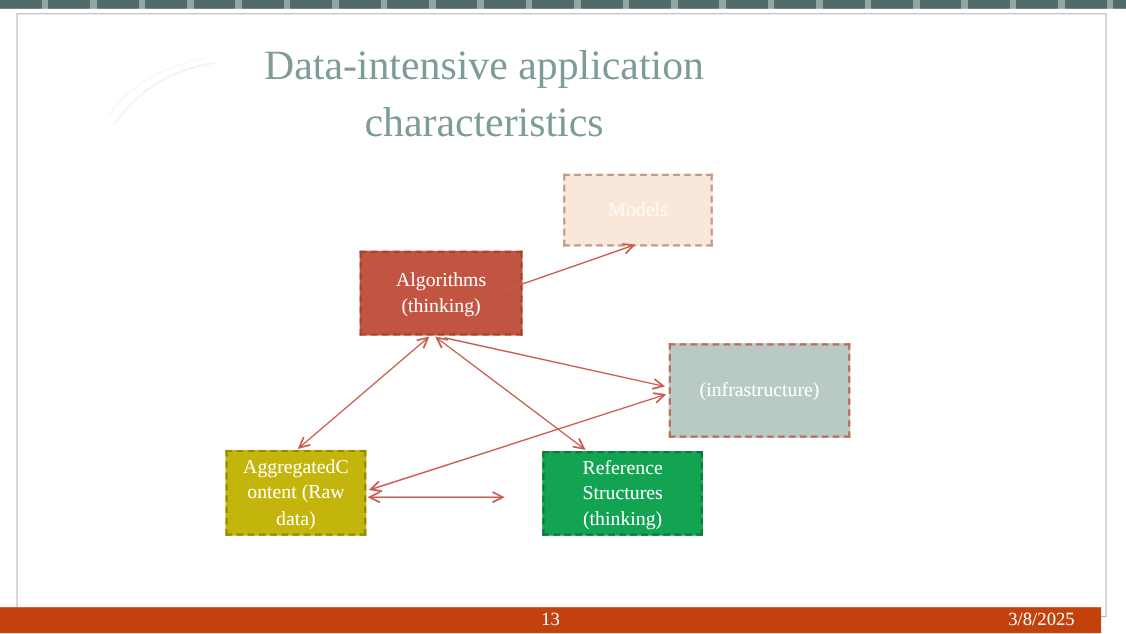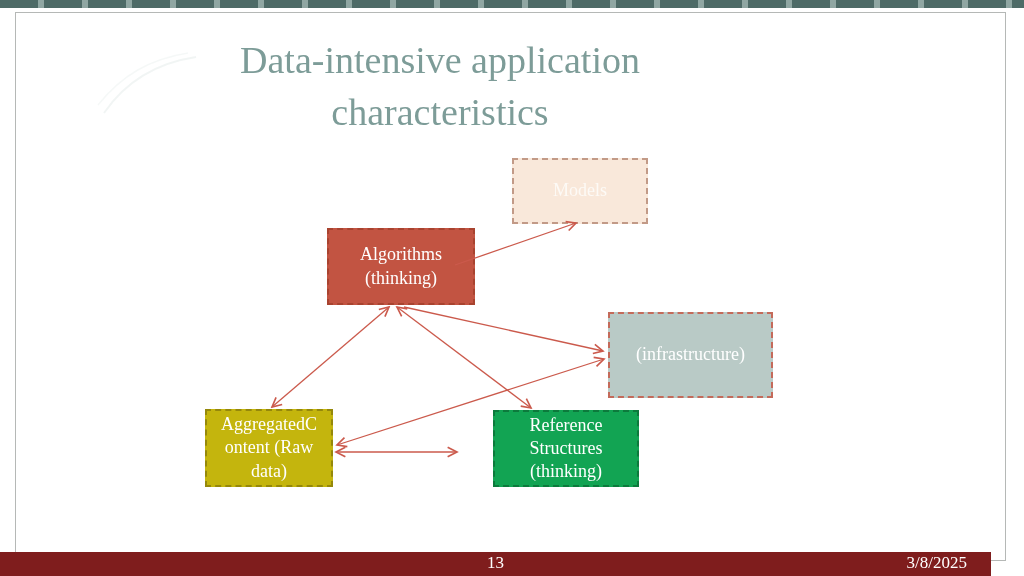--- a/index.html
+++ b/index.html
@@ -32,21 +32,21 @@
     position:absolute;box-sizing:border-box;
     display:flex;flex-direction:column;align-items:center;justify-content:center;
     text-align:center;font-size:18px;line-height:1.28;
     border-style:dashed;border-width:2px;
   }
   
   #arrows{position:absolute;left:0;top:0;width:1024px;height:576px;pointer-events:none;}
   
   #footer-bar{
     position:absolute;left:0;bottom:0;width:991px;height:24px;
-    background:#7f1d1d;color:#ffffff;font-size:17px;
+    background:#c2410c;color:#ffffff;font-size:17px;padding-left:10px;
   }
   #page-number{
     position:absolute;left:0;right:0;top:1px;text-align:center;
   }
   #slide-date{
     position:absolute;right:24px;top:1px;text-align:left;
   }
 </style>
 </head>
 <body>

